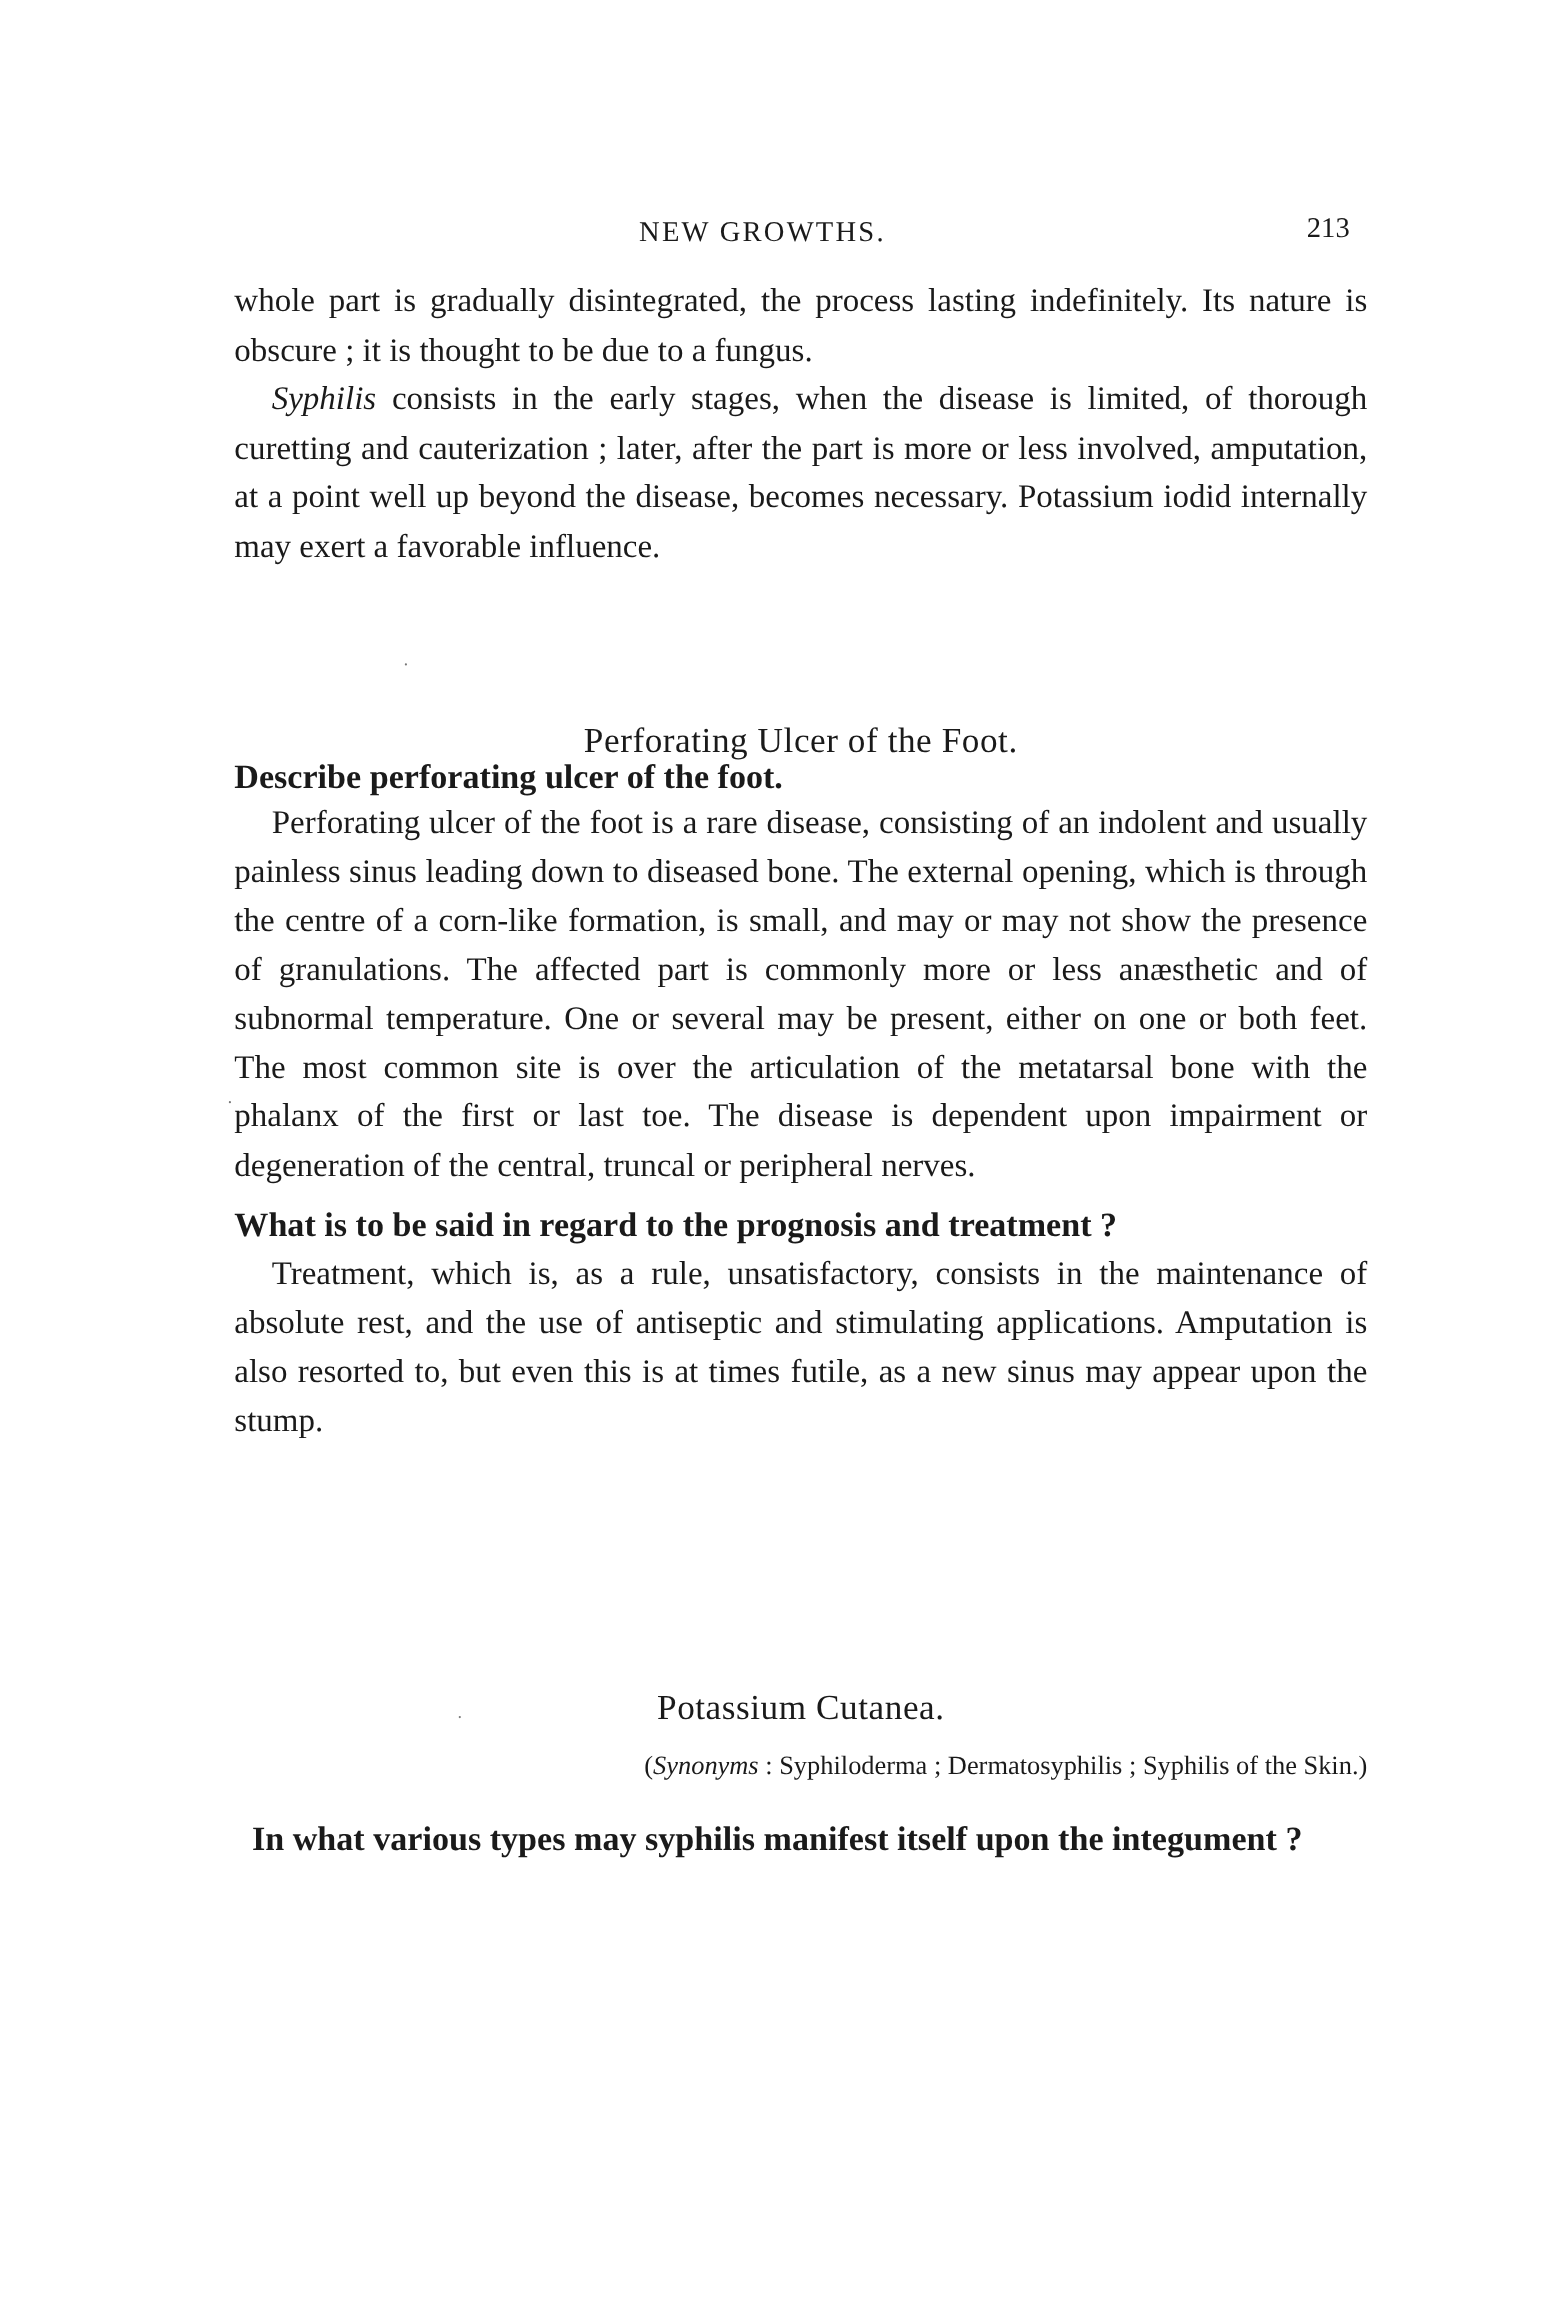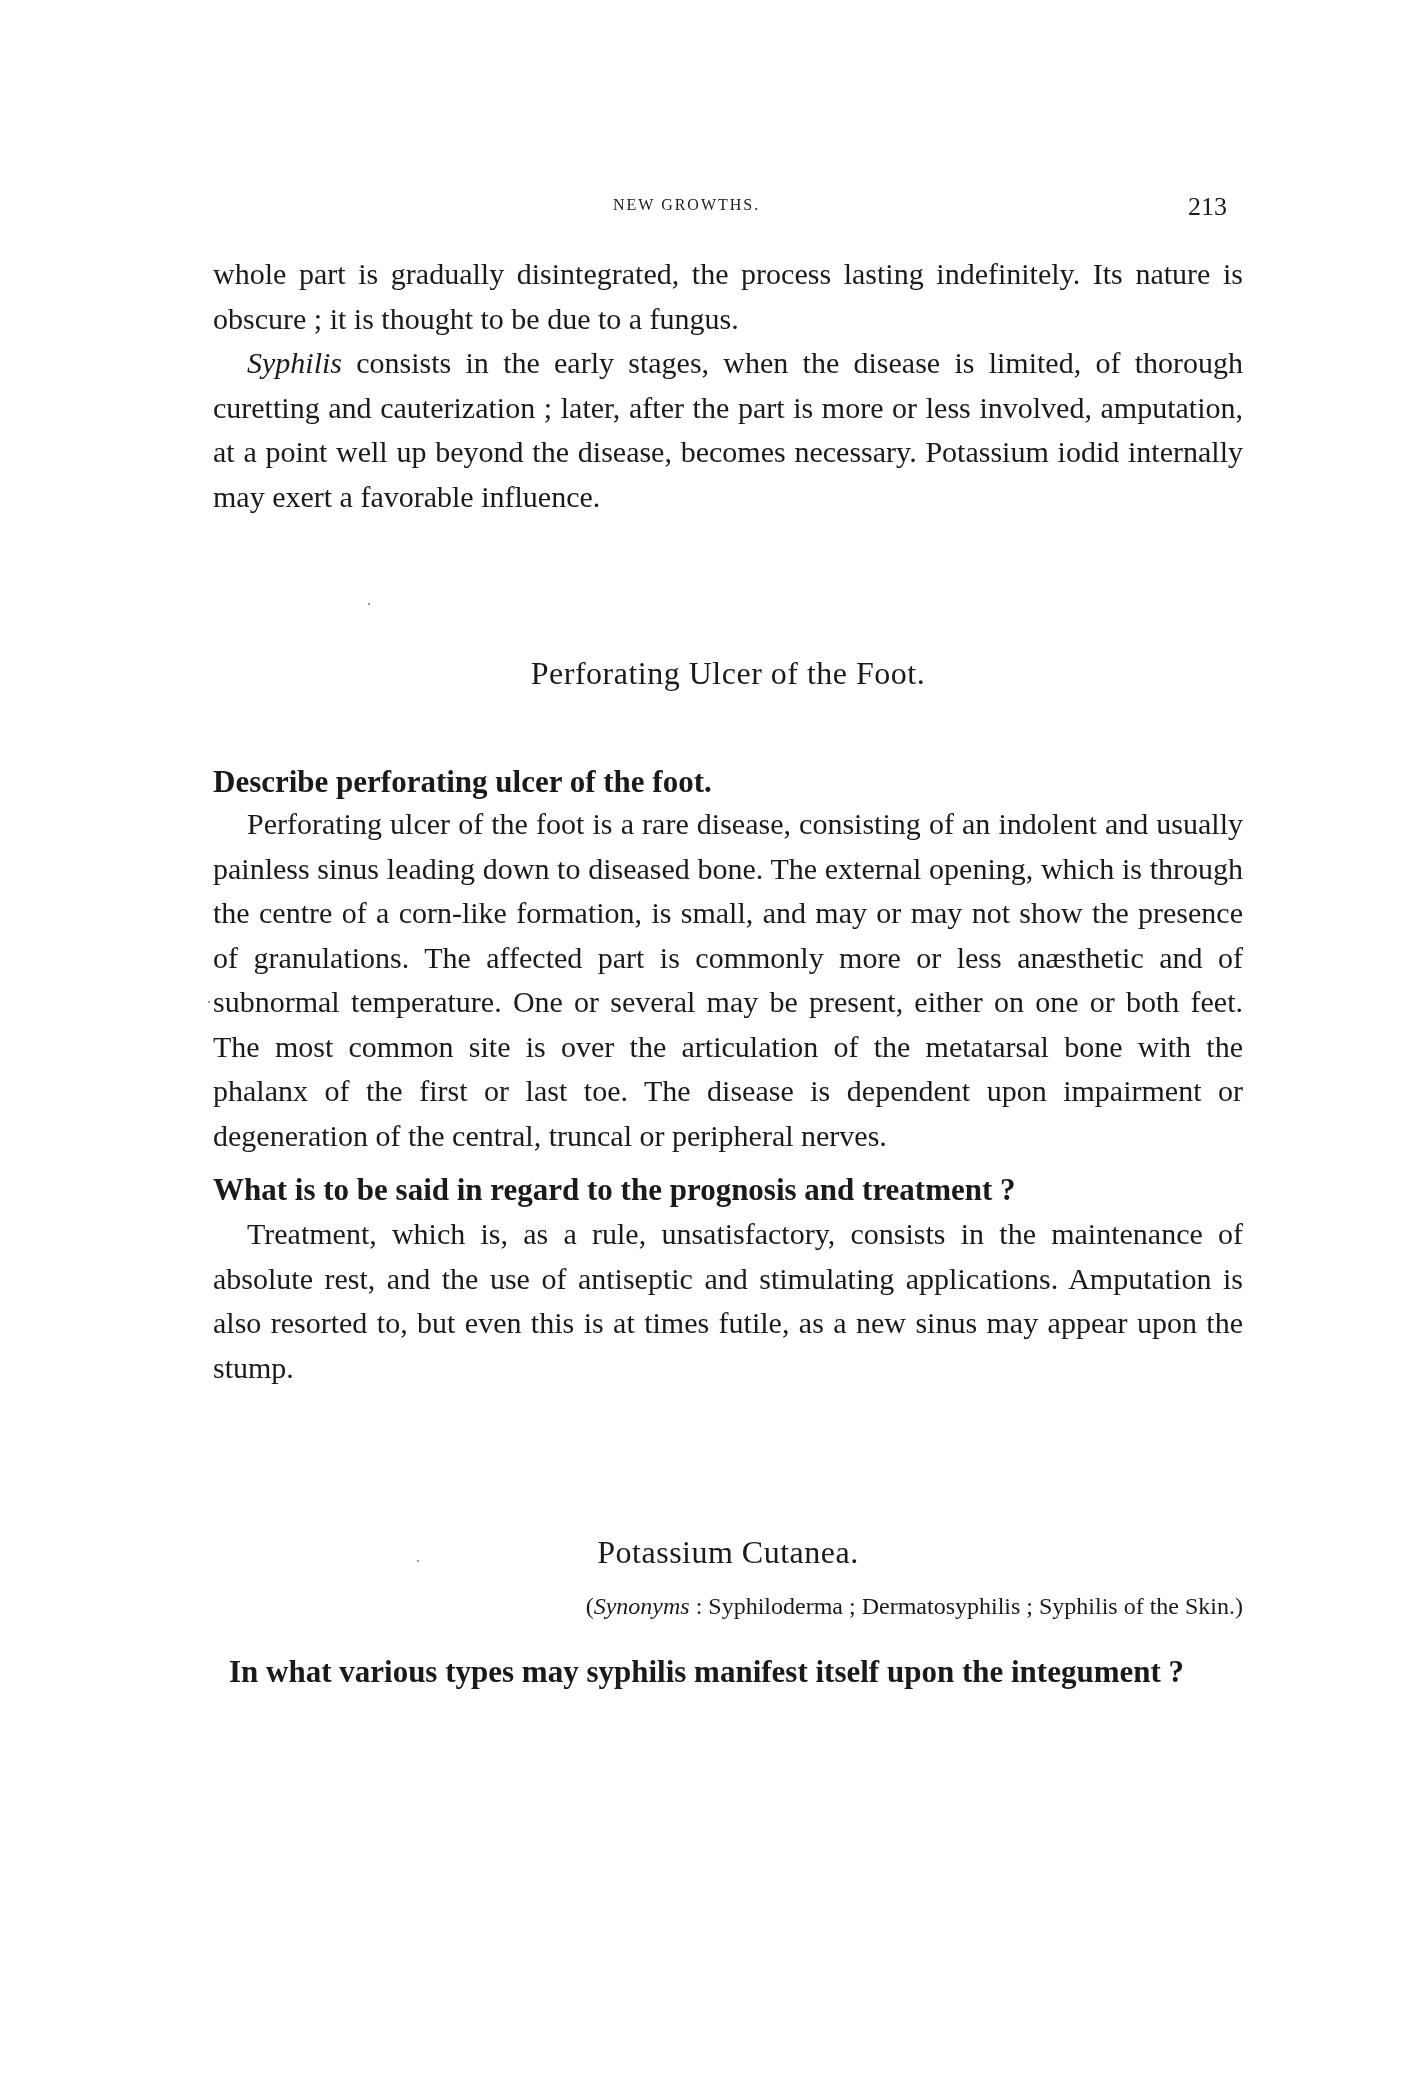--- a/index.html
+++ b/index.html
@@ -1,20 +1,20 @@
 <!DOCTYPE html>
 <html><head>
 <meta charset="utf-8">
 <style>
   html, body { margin:0; padding:0; background:#ffffff; }
   body { width:1421px; height:2090px; position:relative; overflow:hidden;
          font-family:"Liberation Serif","DejaVu Serif",serif; color:#1a1a1a; }
   .page { position:absolute; left:213px; top:0; width:1030px; }
   .running-head { position:absolute; top:196px; left:0; width:1030px; height:40px; }
-  .running-head .title { position:absolute; left:400px; top:0; font-size:16px; letter-spacing:2px; }
+  .running-head .title { position:absolute; left:368px; top:0; font-size:26px; letter-spacing:2px; }
   .running-head .num { position:absolute; right:16px; top:-4px; font-size:26px; }
   .para { font-size:30px; line-height:44.5px; text-align:justify; margin:0; }
   .para.indent { text-indent:34px; }
   .last { text-align-last:left; }
   .sec-title { font-weight:normal; font-size:32px; text-align:center; margin:0; letter-spacing:0.5px; }
   .question { font-weight:bold; font-size:31px; line-height:44px; margin:0; }
   .question.hang { padding-left:95px; text-indent:-95px;margin-left:16px; }
   .synonyms { font-size:24px; text-align:right; margin:0; }
   .block { position:absolute; left:0; width:1030px; }
   .speck { position:absolute; width:2px; height:2px; background:#777; border-radius:1px; }
@@ -30,21 +30,21 @@
   </div>
 
   <div class="block" style="top:252px;">
     <p class="para last">whole part is gradually disintegrated, the process lasting indefinitely. Its nature is obscure ; it is thought to be due to a fungus.</p>
     <p class="para indent last"><em>Syphilis</em><span> consists in the early stages, when the disease is limited, of thorough curetting and cauterization ; later, after the part is more or less involved, amputation, at a point well up beyond the disease, becomes necessary. Potassium iodid internally may exert a favorable influence.</span></p>
   </div>
 
   <div class="block" style="top:655px;">
     <h2 class="sec-title">Perforating Ulcer of the Foot.</h2>
   </div>
-  <div class="block" style="top:760px;">
+  <div class="block" style="top:684px;">
     <p class="question">Describe perforating ulcer of the foot.</p>
     <p class="para indent last" style="margin-top:-2px;">Perforating ulcer of the foot is a rare disease, consisting of an indolent and usually painless sinus leading down to diseased bone. The external opening, which is through the centre of a corn-like formation, is small, and may or may not show the presence of granulations. The affected part is commonly more or less anæsthetic and of subnormal temperature. One or several may be present, either on one or both feet. The most common site is over the articulation of the metatarsal bone with the phalanx of the first or last toe. The disease is dependent upon impairment or degeneration of the central, truncal or peripheral nerves.</p>
     <p class="question" style="margin-top:10px;">What is to be said in regard to the prognosis and treatment ?</p>
     <p class="para indent last">Treatment, which is, as a rule, unsatisfactory, consists in the maintenance of absolute rest, and the use of antiseptic and stimulating applications. Amputation is also resorted to, but even this is at times futile, as a new sinus may appear upon the stump.</p>
   </div>
 
   <div class="block" style="top:1534px;">
     <h2 class="sec-title">Potassium Cutanea.</h2>
     <p class="synonyms" style="margin-top:22px;"><span>(</span><em>Synonyms</em><span> : Syphiloderma ; Dermatosyphilis ; Syphilis of the Skin.)</span></p>
     <p class="question hang" style="margin-top:30px;">In what various types may syphilis manifest itself upon the integument ?</p>

